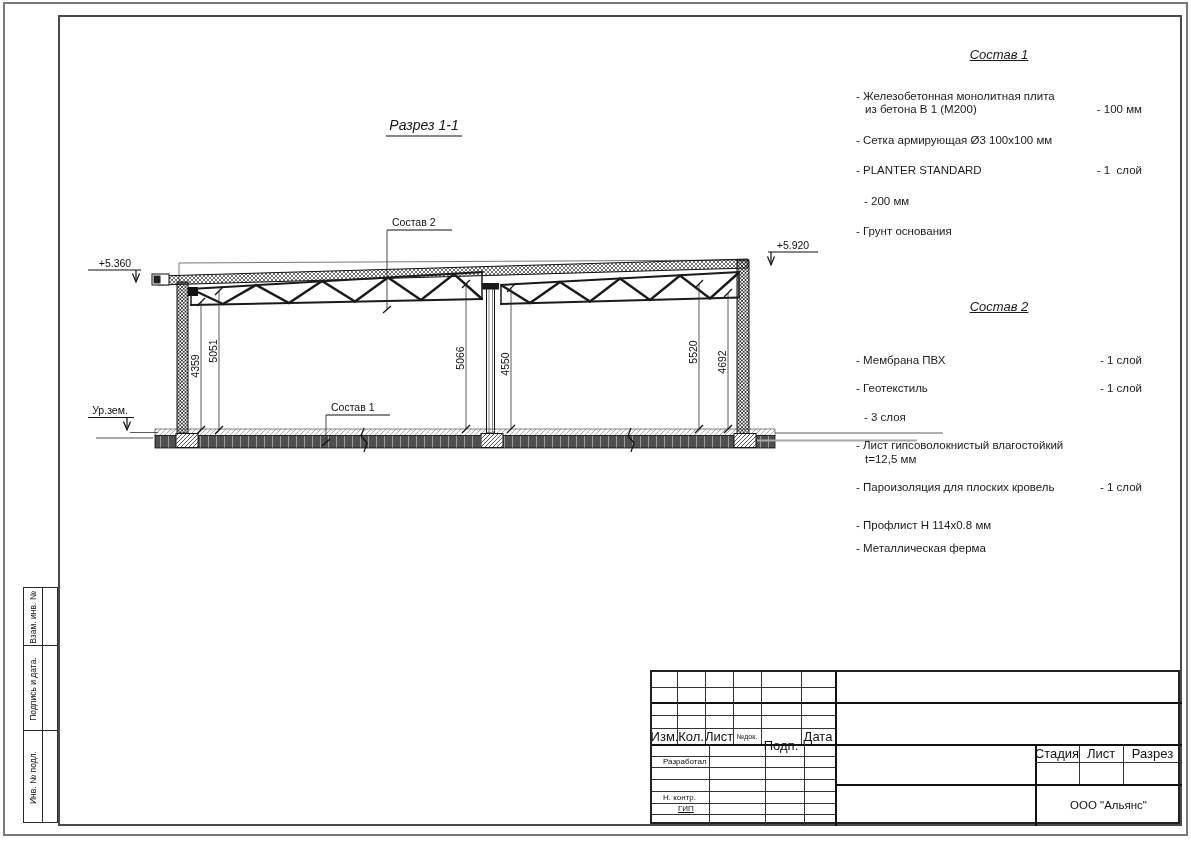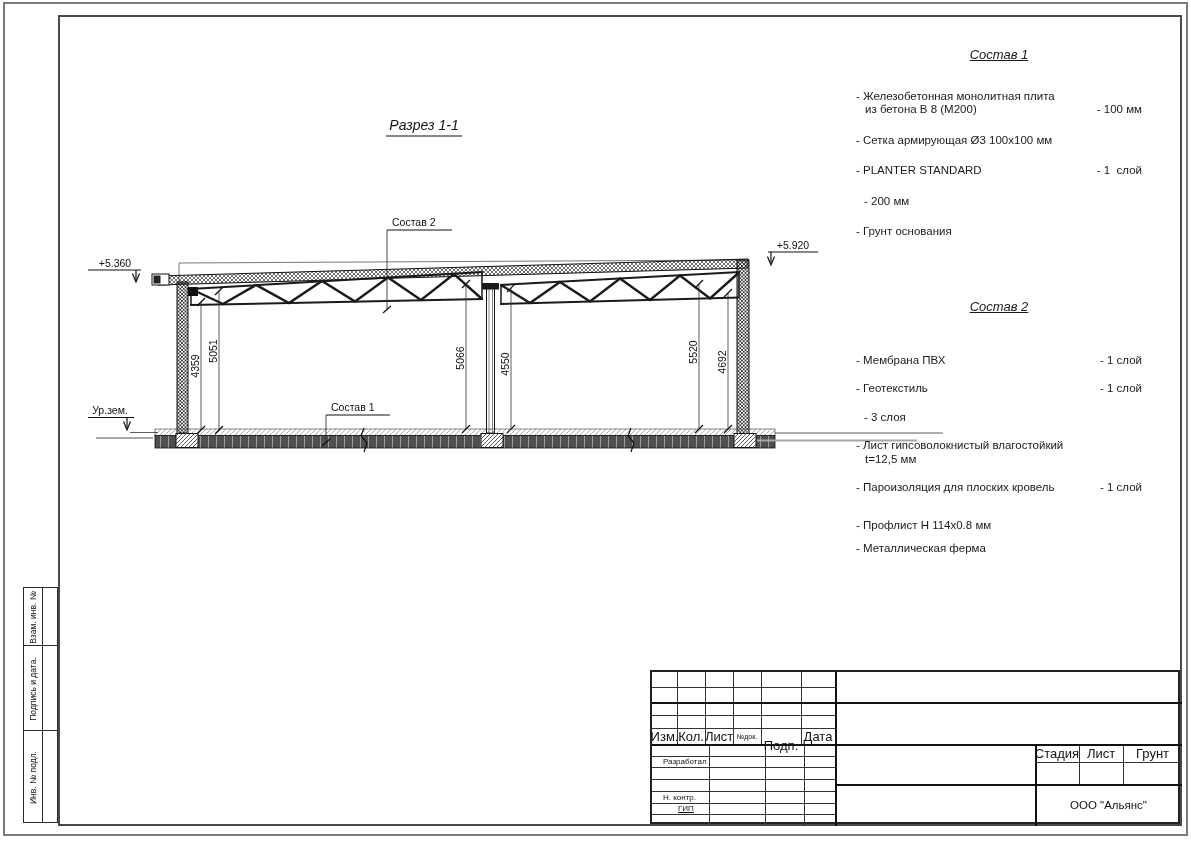--- a/index.html
+++ b/index.html
@@ -190,21 +190,21 @@
       <line x1="326" y1="415" x2="390" y2="415" stroke="#111" stroke-width="1"></line>
       <line x1="326" y1="415" x2="326" y2="443" stroke="#333" stroke-width="0.9"></line>
       <line x1="322" y1="446" x2="330" y2="439" stroke="#111" stroke-width="1.2"></line>
     </g>
   </svg>
 
   <div class="clist clist1">
     <div class="chead">Состав 1</div>
     <div class="citem">
       <div class="cname">- Железобетонная  монолитная плита
-из бетона В 8 (М200)</div>
+из бетона В 1 (М200)</div>
       <div class="cval">- 100 мм</div>
     </div>
     <div class="citem">
       <div class="cname">- Сетка армирующая Ø3 100х100 мм</div>
       <div class="cval"></div>
     </div>
     <div class="citem">
       <div class="cname">- PLANTER STANDARD</div>
       <div class="cval">- 1  слой</div>
     </div>
@@ -284,21 +284,21 @@
     <div class="lbl tiny" style="left:81px;top:56px;width:28px;height:16px;">№док.</div>
     <div class="lbl" style="left:109px;top:61px;width:40px;height:24px;">Подп.</div>
     <div class="lbl" style="left:149px;top:56px;width:34px;height:16px;">Дата</div>
 
     <div class="lbl left small" style="left:0;top:84px;width:57px;height:11px;">Разработал</div>
     <div class="lbl left small" style="left:0;top:119px;width:57px;height:12px;">Н. контр.</div>
     <div class="lbl left small" style="left:15px;top:131px;width:57px;height:11px;text-decoration:underline;">ГИП</div>
 
     <div class="lbl" style="left:383px;top:72px;width:44px;height:18px;">Стадия</div>
     <div class="lbl" style="left:427px;top:72px;width:44px;height:18px;">Лист</div>
-    <div class="lbl" style="left:471px;top:72px;width:59px;height:18px;">Грунт</div>
+    <div class="lbl" style="left:471px;top:72px;width:59px;height:18px;">Разрез</div>
 
     <div class="lbl company" style="left:383px;top:112px;width:147px;height:42px;">ООО "Альянс"</div>
   </div>
 
   <div class="strip">
     <div class="scell" style="top:0;height:59px;">
       <div class="div"></div>
       <div class="vlabel" style="width:59px;">Взам. инв. №</div>
     </div>
     <div class="scell" style="top:58px;height:86px;">

